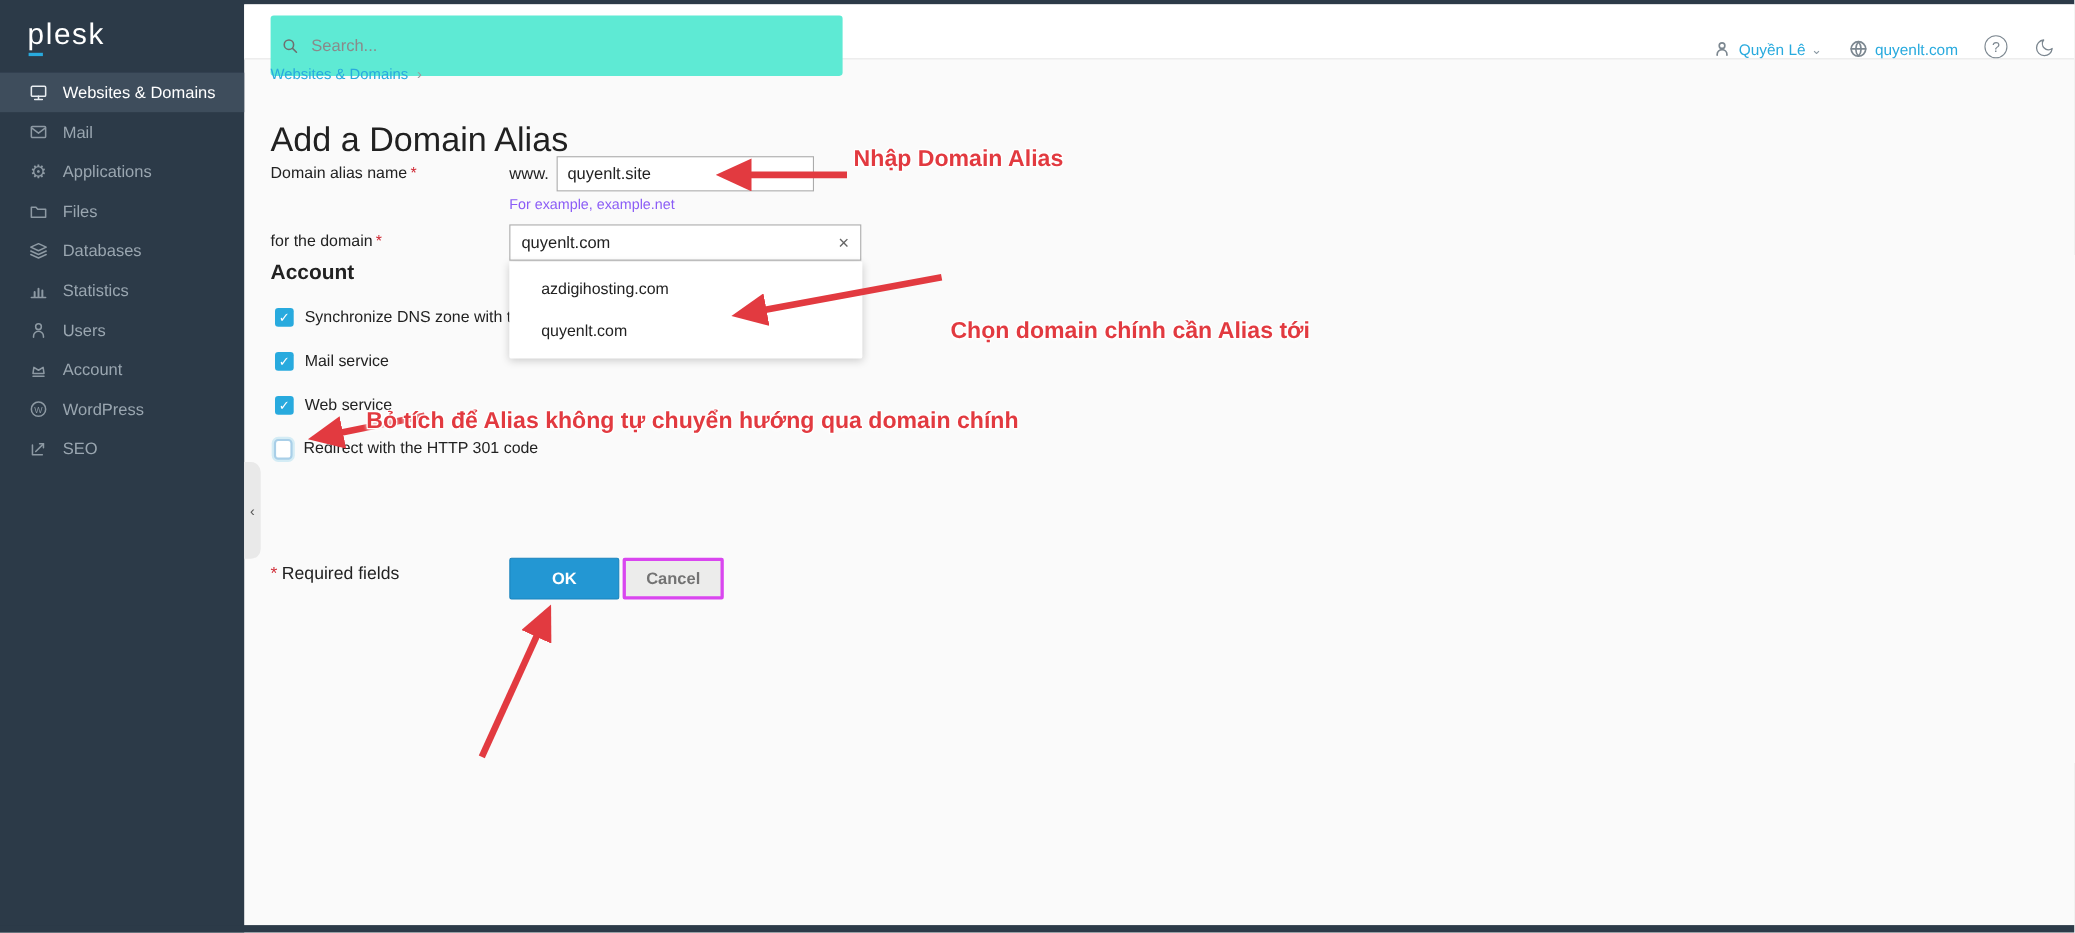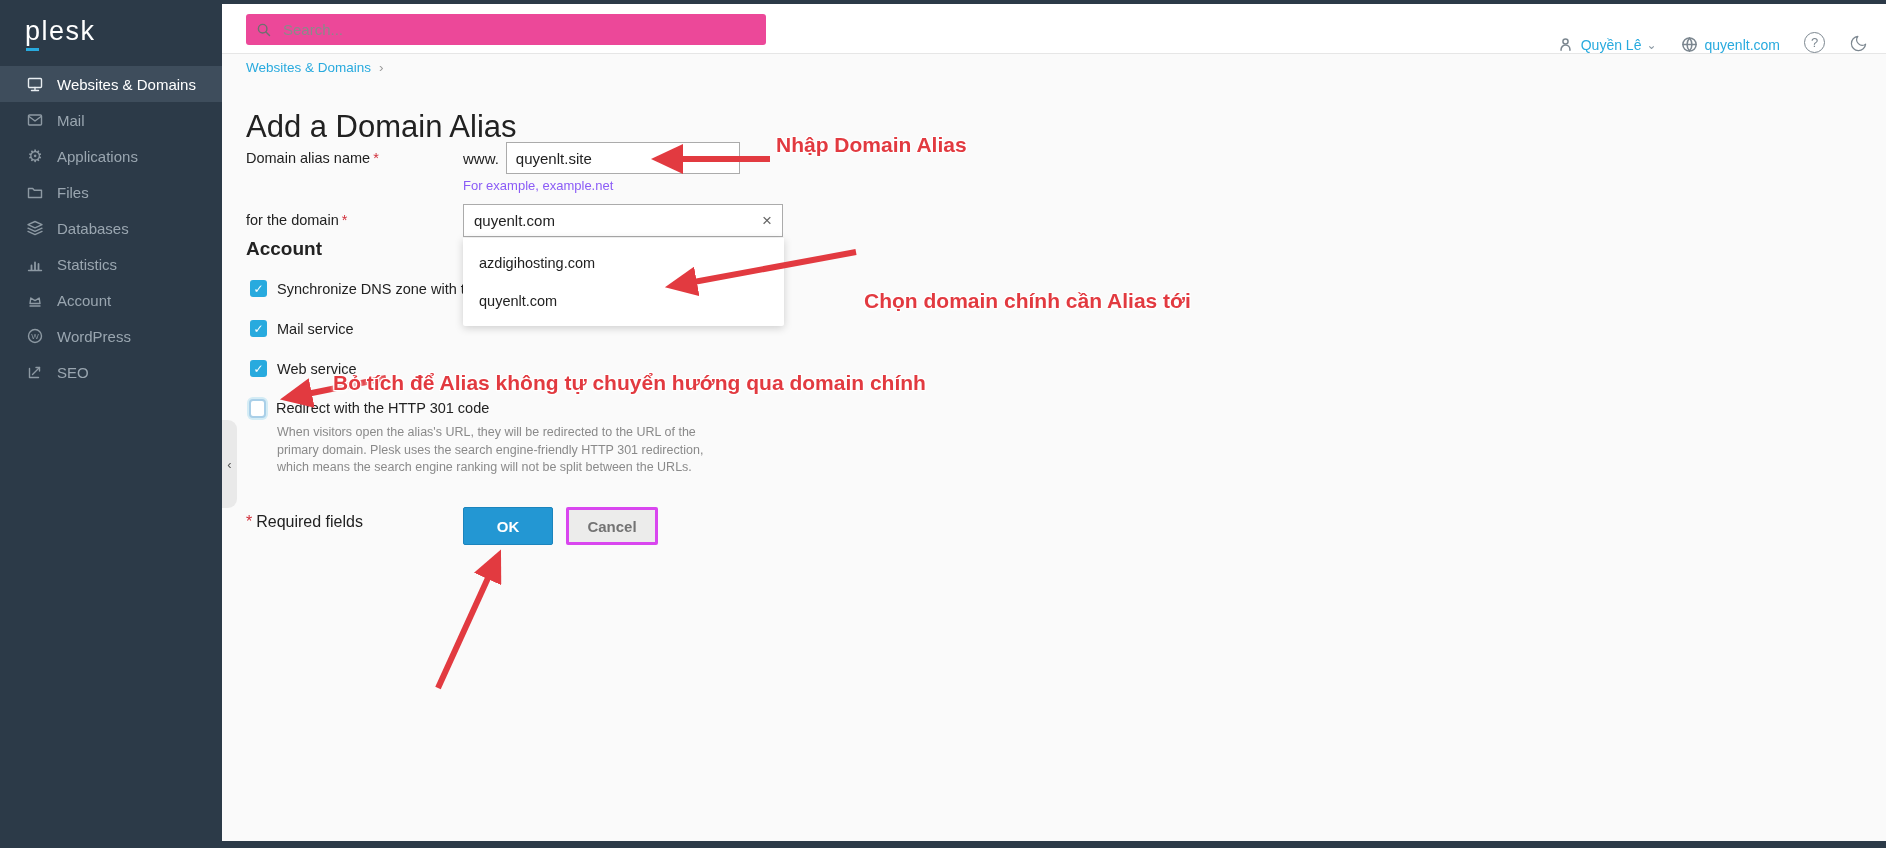--- a/index.html
+++ b/index.html
@@ -19,22 +19,22 @@
   .nav-item.active{background:var(--sidebar-active);color:#fff;}
   .nav-item.active .ic{color:#e8edf1;}
   .ic svg{width:18px;height:18px;stroke:currentColor;fill:none;stroke-width:1.4;stroke-linecap:round;stroke-linejoin:round;}
   .gear-glyph{font-size:17px;line-height:1;}
   
   .collapse-handle{position:absolute;left:222px;top:420px;width:15px;height:88px;background:#e9e9e9;
                    border-radius:0 9px 9px 0;display:flex;align-items:center;justify-content:center;
                    color:#555;font-size:13px;cursor:pointer;}
   
   .topbar{position:absolute;left:222px;right:0;top:4px;height:49px;background:#fff;border-bottom:1px solid #e6e6e6;}
-  .searchbox{position:absolute;left:24px;top:10px;width:500px;height:31px;background:#ec4899;border-radius:3px;
-             display:flex;align-items:center;padding:0 10px;gap:9px;}
+  .searchbox{position:absolute;left:24px;top:10px;width:500px;height:31px;background:#5eead4;border-radius:3px;
+             display:flex;align-items:center;padding:12px 10px;gap:9px;}
   .searchbox svg{width:16px;height:16px;stroke:#6f6f6f;fill:none;stroke-width:1.6;stroke-linecap:round;}
   .searchbox input{border:none;background:transparent;outline:none;font-size:15px;color:#333;width:440px;
                    font-family:inherit;}
   .searchbox input::placeholder{color:#8a8a8a;}
   .top-right{position:absolute;right:18px;top:0;height:100%;display:flex;align-items:flex-end;gap:24px;}
   .tr-item{display:flex;align-items:center;gap:7px;font-size:14px;color:var(--accent);cursor:pointer;}
   .tr-item .tico{width:17px;height:17px;color:#7c8790;display:flex;align-items:center;justify-content:center;}
   .tr-item .tico svg{width:17px;height:17px;stroke:currentColor;fill:none;stroke-width:1.6;stroke-linecap:round;stroke-linejoin:round;}
   .chev{color:#8a98a3;font-size:12px;margin-left:-2px;}
   .qmark{width:19px;height:19px;border:1.5px solid #7c8790;border-radius:50%;color:#7c8790;font-size:13px;
@@ -52,36 +52,36 @@
   .txtinput{height:30px;border:1px solid #ababab;background:#fff;font-size:15px;padding:0 9px;color:#222;
             font-family:inherit;outline:none;}
   .alias-input{width:214px;}
   .hint{position:absolute;left:463px;top:178px;font-size:13px;color:#8b5cf6;}
   .combo{position:absolute;left:463px;top:204px;width:320px;height:33px;border:1px solid #ababab;background:#fff;
          display:flex;align-items:center;box-sizing:border-box;}
   .combo .val{flex:1;padding-left:10px;font-size:15px;color:#222;}
   .combo .clear{width:30px;text-align:center;color:#666;font-size:17px;cursor:pointer;}
   .dropdown{position:absolute;left:463px;top:238px;width:321px;background:#fff;z-index:6;
             box-shadow:0 2px 8px rgba(0,0,0,.18);border-radius:0 0 2px 2px;padding:6px 0;}
-  .dd-item{height:38px;display:flex;align-items:center;padding-left:16px;font-size:14.5px;color:#222;cursor:pointer;}
+  .dd-item{height:38px;display:flex;align-items:center;padding-left:29px;font-size:14.5px;color:#222;cursor:pointer;}
   .settings-h{position:absolute;left:246px;top:238px;font-size:19px;font-weight:700;color:#222;}
   .cbrow{position:absolute;display:flex;align-items:flex-start;gap:10px;cursor:pointer;}
   .cbox{width:17px;height:17px;border-radius:3px;background:var(--accent);display:flex;align-items:center;
         justify-content:center;color:#fff;font-size:12px;flex:0 0 17px;box-sizing:border-box;}
   .cbox .tick{display:none;line-height:1;}
   .cbox.checked .tick{display:block;}
   .cbox:not(.checked){background:#fff;border:2px solid #a9cfe8;box-shadow:0 0 0 2px rgba(40,170,222,.18);
                       width:19px;height:19px;border-radius:4px;}
   .cblabel{font-size:14.5px;color:#222;padding-top:1px;}
   .cbdesc{position:absolute;left:277px;top:424px;width:460px;font-size:12.5px;color:#8a8a8a;line-height:17.5px;}
   .required-note{position:absolute;left:246px;top:513px;font-size:16px;color:#222;}
   .required-note .req{margin:0 4px 0 0;}
   .btn{position:absolute;top:507px;height:38px;border-radius:2px;font-size:15px;font-weight:700;
        display:flex;align-items:center;justify-content:center;cursor:pointer;box-sizing:border-box;font-family:inherit;}
-  .btn-ok{left:463px;width:90px;background:var(--okbtn);border:1px solid #1b84bd;color:#fff;}
+  .btn-ok{left:463px;width:100px;background:var(--okbtn);border:1px solid #1b84bd;color:#fff;}
   .btn-cancel{left:566px;width:92px;background:#ececeb;border:3px solid #d946ef;color:#737373;}
   
   .annot{position:absolute;font-size:21px;font-weight:700;color:var(--red);white-space:nowrap;z-index:8;
          text-shadow:-1px -1px 0 #fff,1px -1px 0 #fff,-1px 1px 0 #fff,1px 1px 0 #fff,0 0 4px #fff,0 2px 4px #fff;}
   .annot1{left:776px;top:133px;}
   .annot2{left:864px;top:248px;margin-top:41px;}
   .annot3{left:333px;top:371px;}
   .arrows{position:absolute;left:0;top:0;width:1886px;height:848px;z-index:7;pointer-events:none;}
   .arrows line{stroke:var(--red);stroke-width:6;}
 </style>
@@ -138,20 +138,29 @@
         <span>Databases</span>
       </div>
       <div class="nav-item">
         <span class="ic">
           <svg viewBox="0 0 18 18">
               <path d="M2.5 15.5h13"></path>
               <path d="M5.5 15v-4.5M9 15V7.5M12.5 15v-6" stroke-width="1.8"></path>
             </svg>
         </span>
         <span>Statistics</span>
+      </div>
+      <div class="nav-item">
+        <span class="ic">
+          <svg viewBox="0 0 18 18">
+              <circle cx="9" cy="6" r="2.6"></circle>
+              <path d="M4.5 15.5v-.8a4.5 4.5 0 0 1 9 0v.8"></path>
+            </svg>
+        </span>
+        <span>Users</span>
       </div>
       <div class="nav-item">
         <span class="ic">
           <svg viewBox="0 0 18 18">
               <path d="M4 12.5L4.8 7l4.2 2.6L13.2 7l.8 5.5z"></path>
               <path d="M4 15h10"></path>
             </svg>
         </span>
         <span>Account</span>
       </div>
@@ -260,21 +269,20 @@
   <div class="cbrow" style="left:250px;top:360px;">
     <span class="cbox checked">
         <span class="tick">✓</span>
       </span>
     <span class="cblabel">Web service</span>
   </div>
   <div class="cbrow" style="left:249px;top:399px;">
     <span class="cbox"></span>
     <span class="cblabel">Redirect with the HTTP 301 code</span>
   </div>
-  <div class="cbdesc">When visitors open the alias's URL, they will be redirected to the URL of the primary domain. Plesk uses the search engine-friendly HTTP 301 redirection, which means the search engine ranking will not be split between the URLs.</div>
 
   <div class="dropdown">
     <div class="dd-item">azdigihosting.com</div>
     <div class="dd-item">quyenlt.com</div>
   </div>
 
   <div class="required-note">
     <span class="req">*</span><span>Required fields</span>
   </div>
   <button class="btn btn-ok">OK</button>

